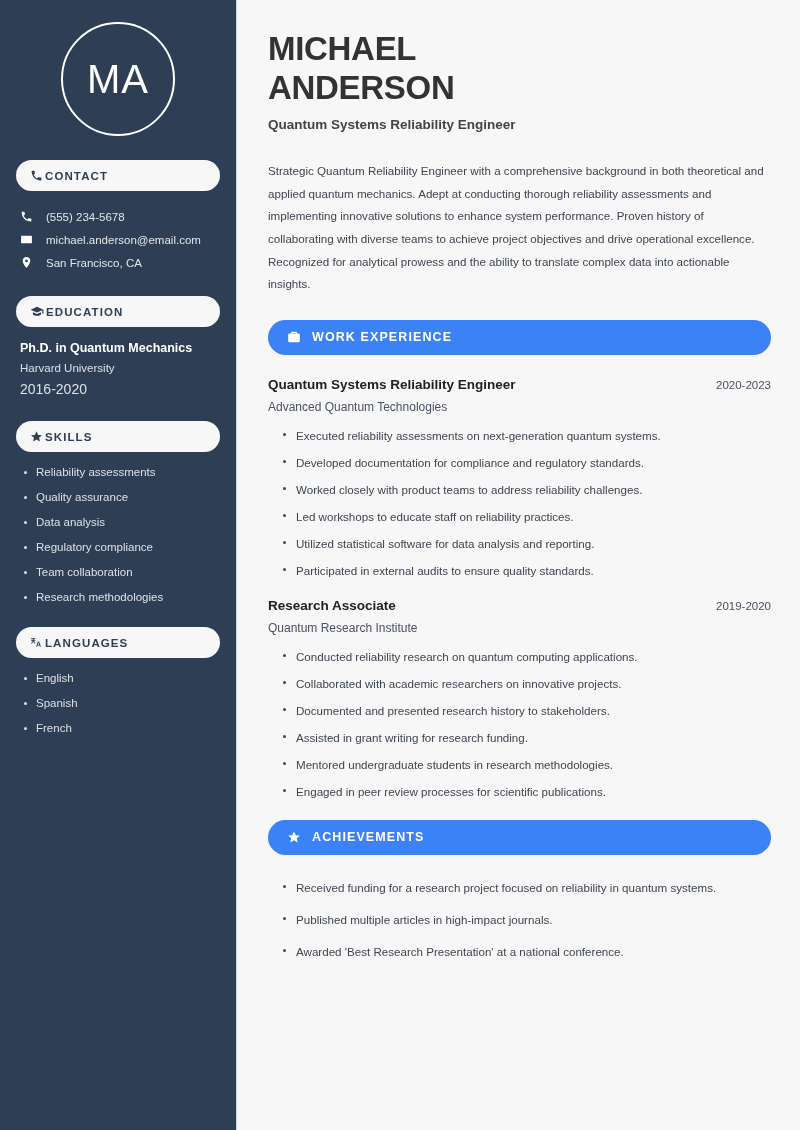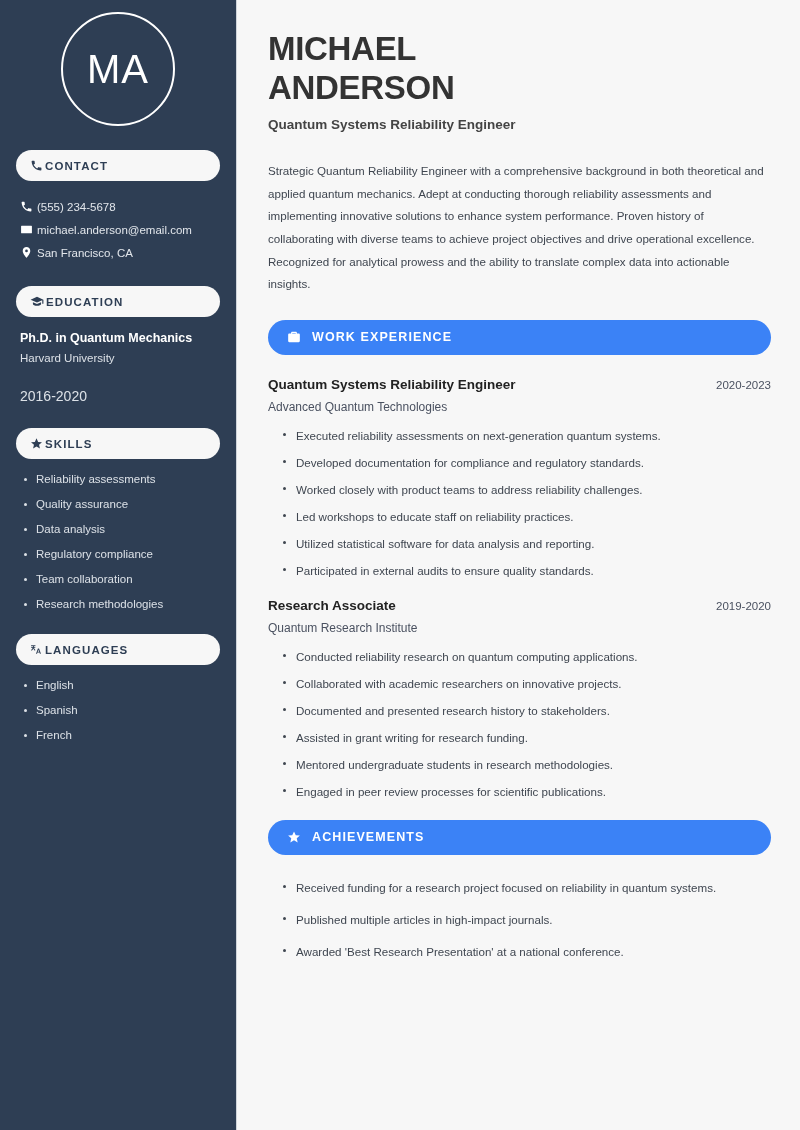--- a/index.html
+++ b/index.html
@@ -26,21 +26,21 @@
     min-width: 237px;
     background: #2e3e54;
     border-right: 1px solid #cfd4da;
     box-sizing: border-box;
     padding: 0 16px;
   }
 
   .monogram-wrap {
     display: flex;
     justify-content: center;
-    padding-top: 12px;
+    padding-top: 22px;
     padding-bottom: 24px;
   }
   .monogram {
     width: 110px;
     height: 110px;
     border-radius: 50%;
     border: 2px solid #ffffff;
     display: flex;
     align-items: center;
     justify-content: center;
@@ -65,40 +65,40 @@
     font-size: 11.5px;
     font-weight: bold;
     letter-spacing: 1.1px;
   }
   .pill .ico svg { display: block; }
 
   .contact-list { margin-bottom: 22px; }
   .contact-row {
     display: flex;
     align-items: center;
-    gap: 4px;
+    gap: 13px;
     padding: 5px 0 5px 4px;
   }
   .contact-row .ctext {
     color: #e2e6eb;
     font-size: 11.5px;
   }
   .contact-row .ico svg { display: block; }
 
   .edu-block { padding: 0 4px; margin-bottom: 24px; }
   .edu-degree {
     color: #ffffff;
     font-size: 12.5px;
     font-weight: bold;
     margin-bottom: 7px;
   }
   .edu-school {
     color: #dce1e7;
     font-size: 11.5px;
-    margin-bottom: 24px;
+    margin-bottom: 7px;
   }
   .edu-years {
     color: #dce1e7;
     font-size: 14px;
   }
 
   .side-list {
     list-style: none;
     margin: 0 0 24px 0;
     padding: 0 0 0 6px;

